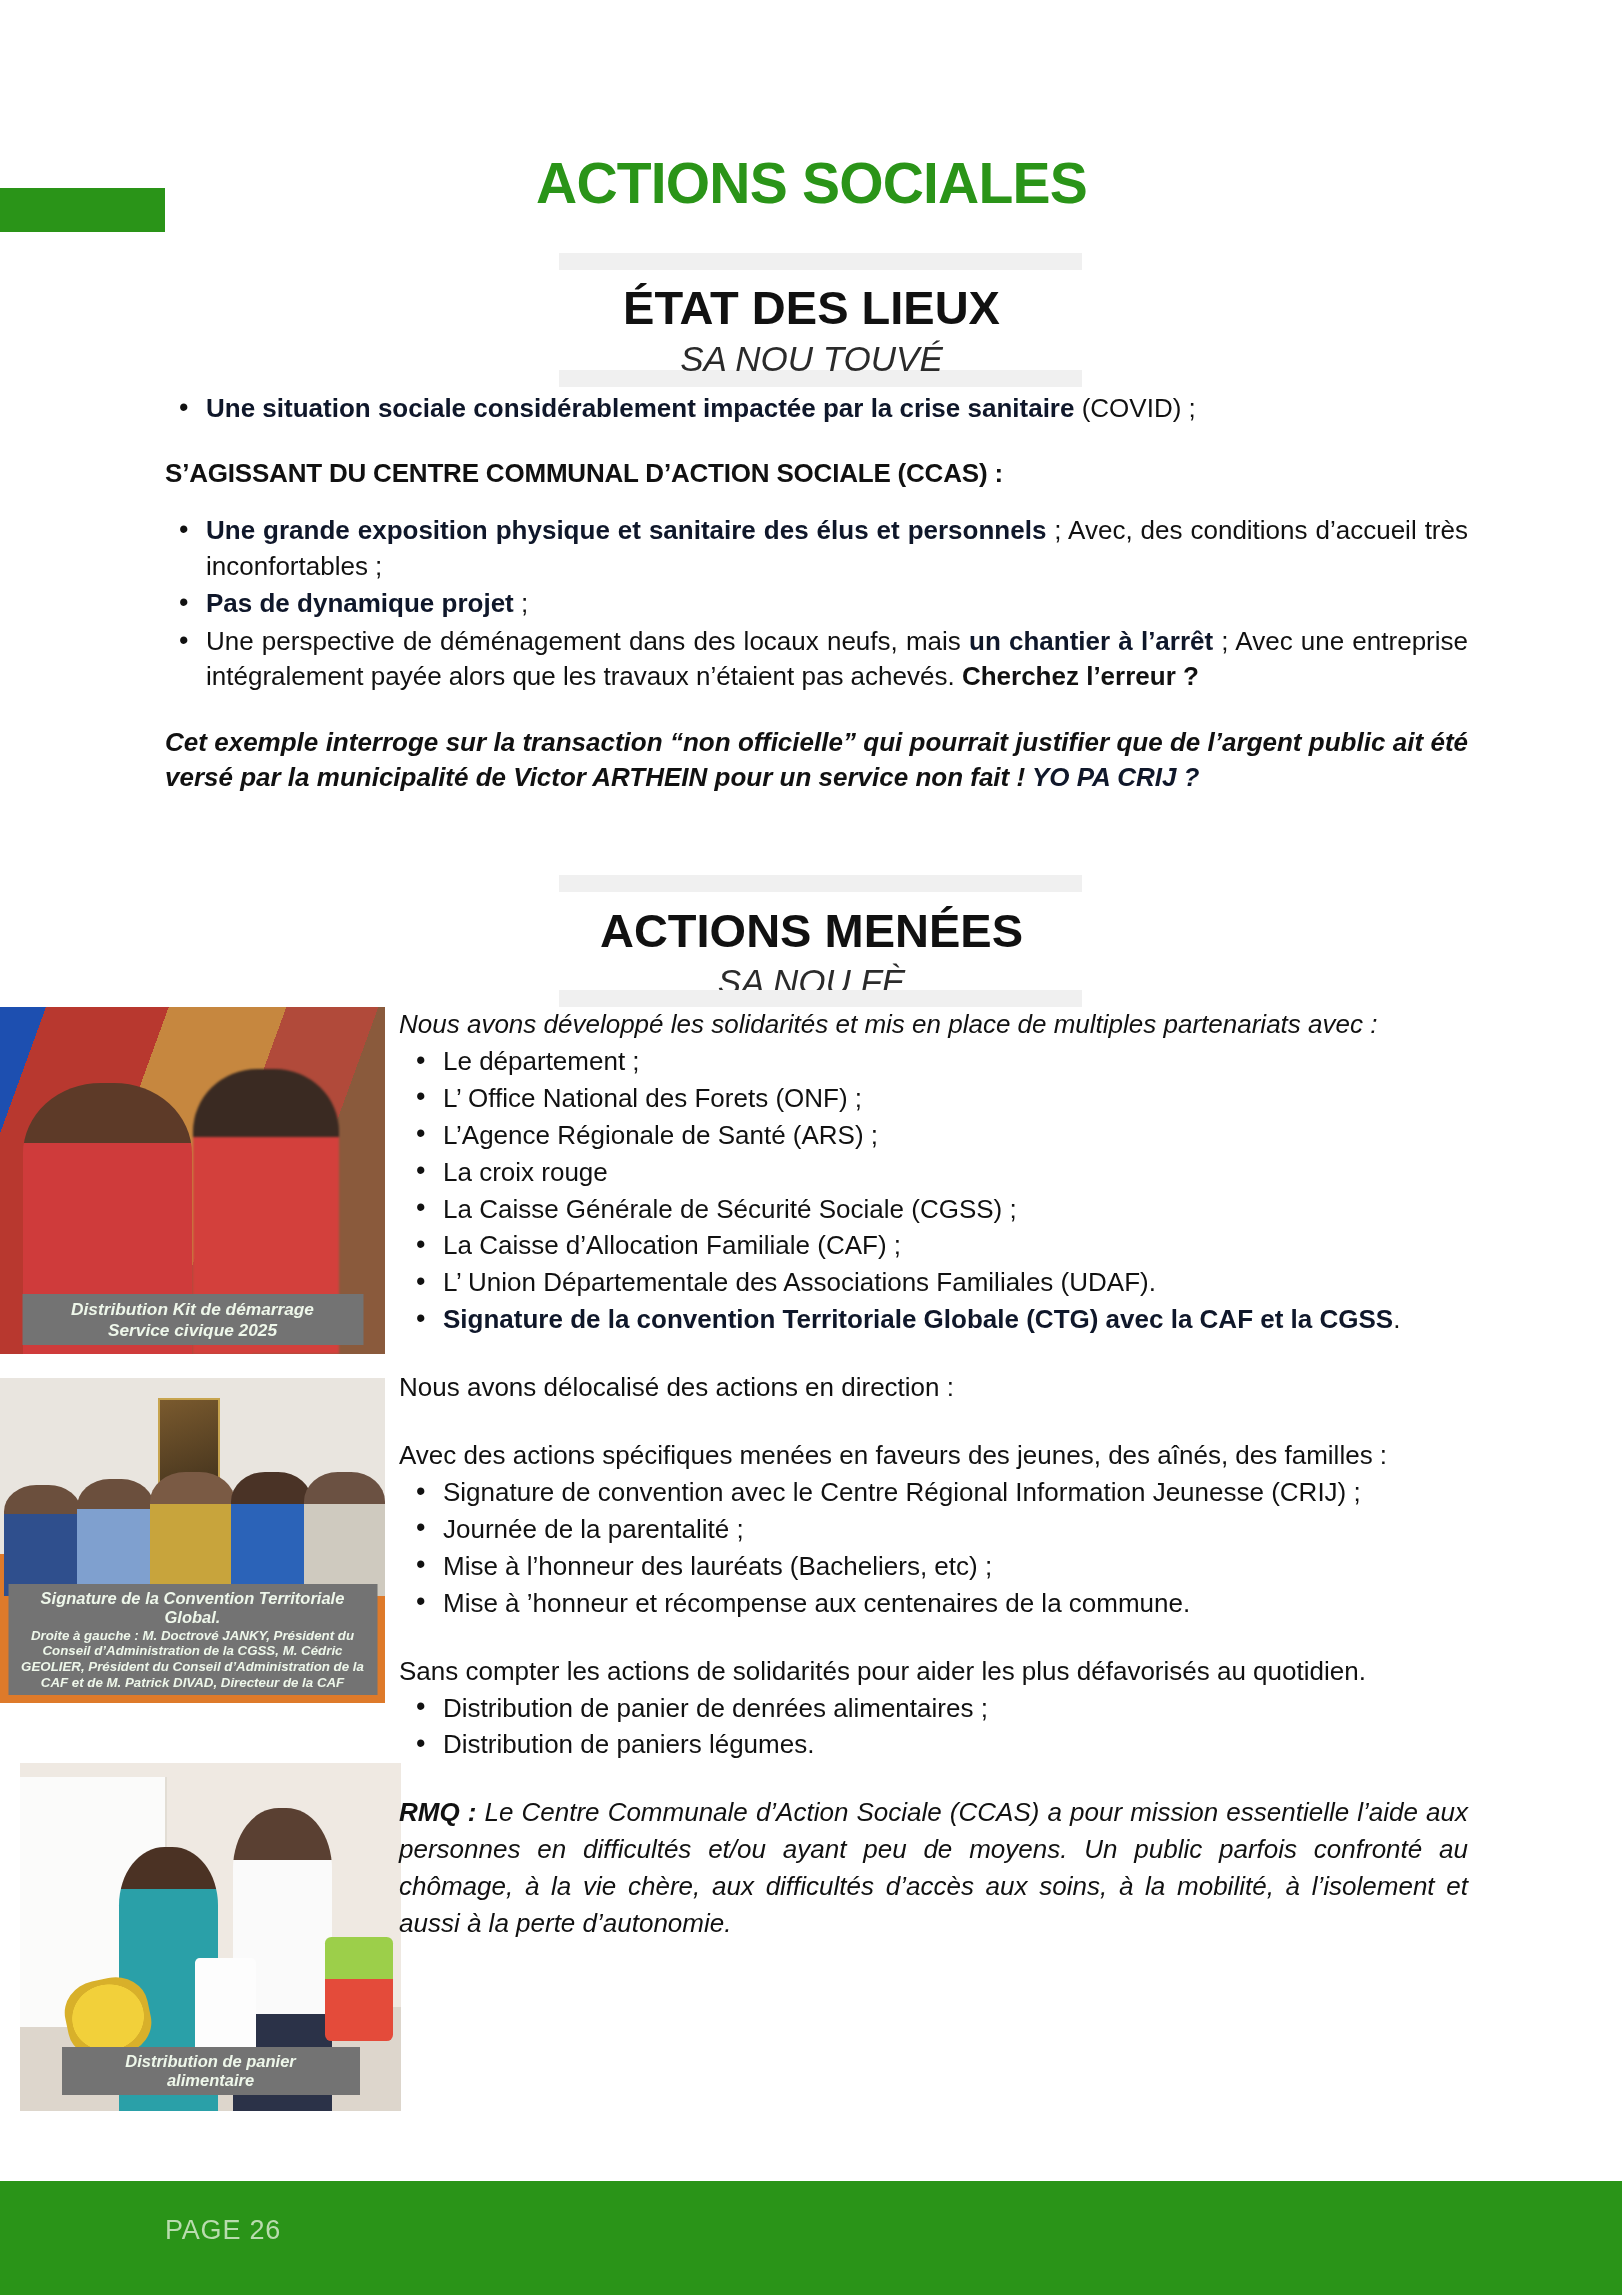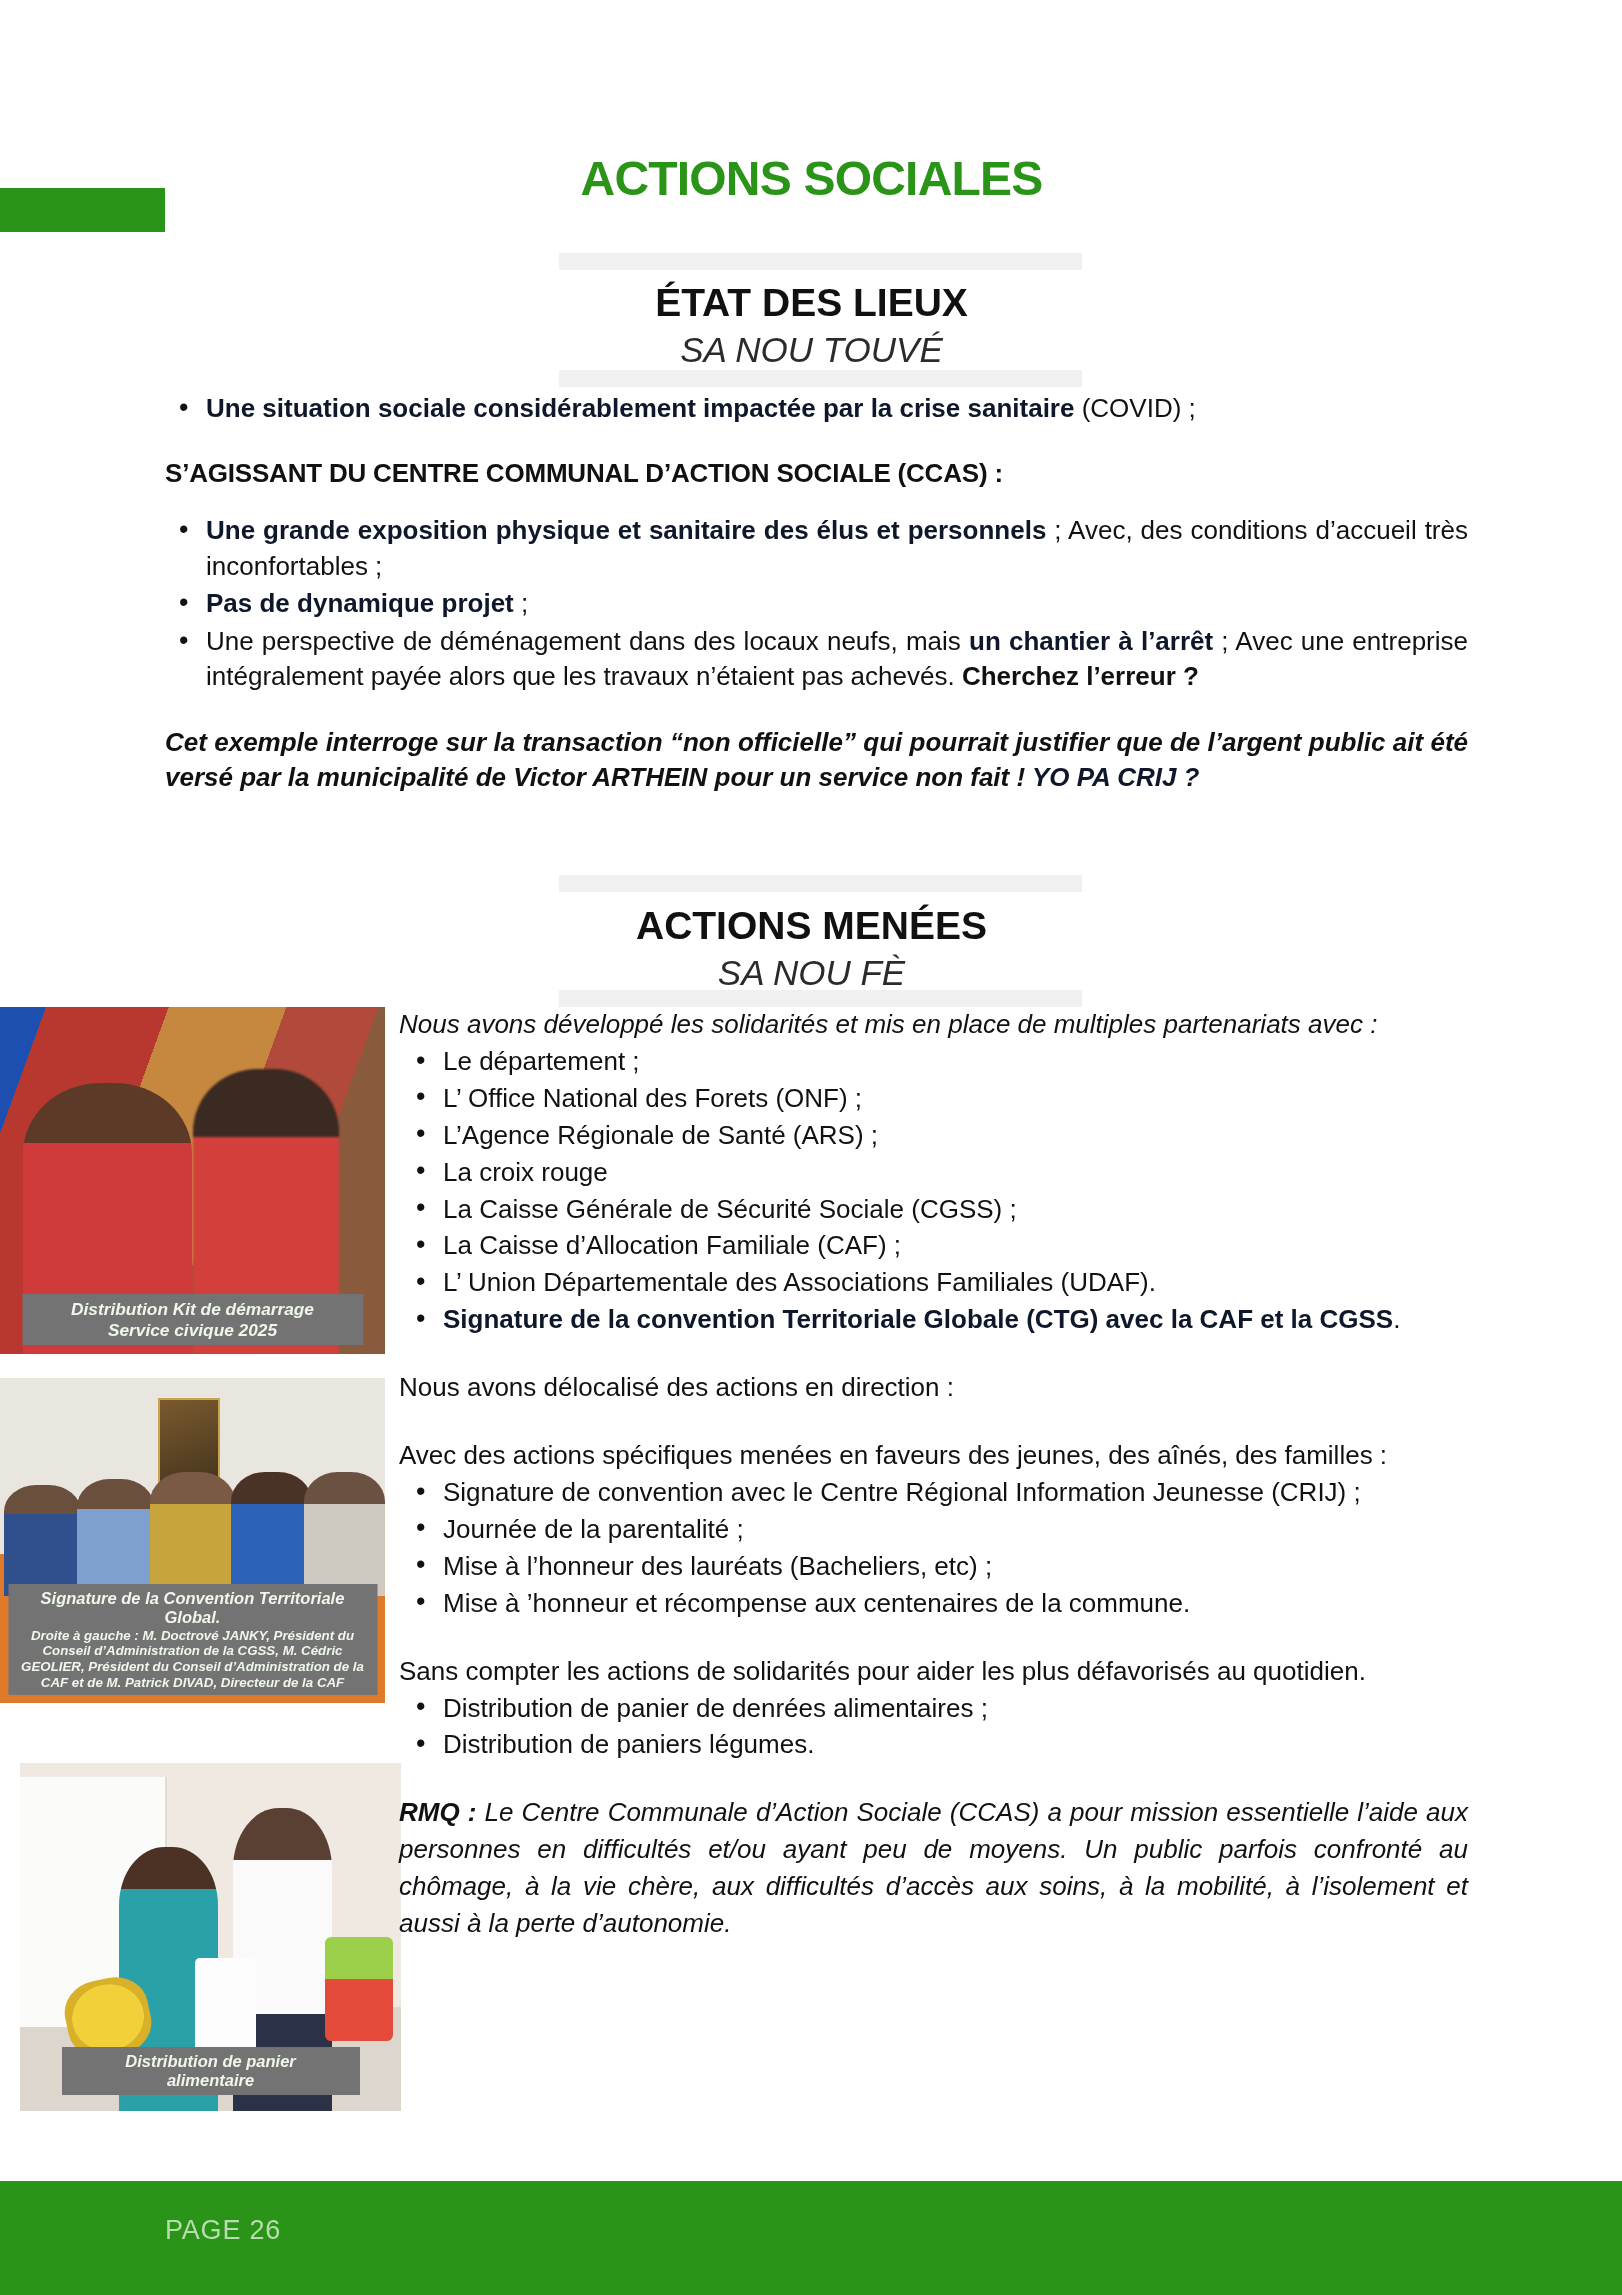--- a/index.html
+++ b/index.html
@@ -30,21 +30,21 @@
     width: 165px;
     height: 44px;
     background: #2a9418;
   }
   #page-title {
     position: absolute;
     left: 0;
     top: 154px;
     width: 1623px;
     text-align: center;
-    font-size: 48px;
+    font-size: 57px;
     font-weight: bold;
     letter-spacing: -0.8px;
     color: #2a9418;
     line-height: 1.05;
   }
 
   
   .rule {
     position: absolute;
     left: 559px;
@@ -59,21 +59,21 @@
 
   
   .section-heading {
     position: absolute;
     left: 0;
     width: 1623px;
     text-align: center;
   }
   .section-heading .sh-main {
     display: block;
-    font-size: 39px;
+    font-size: 47px;
     font-weight: bold;
     letter-spacing: 0px;
     color: #111111;
     line-height: 1.15;
   }
   .section-heading .sh-sub {
     display: block;
     font-size: 35px;
     font-style: italic;
     font-weight: 300;

